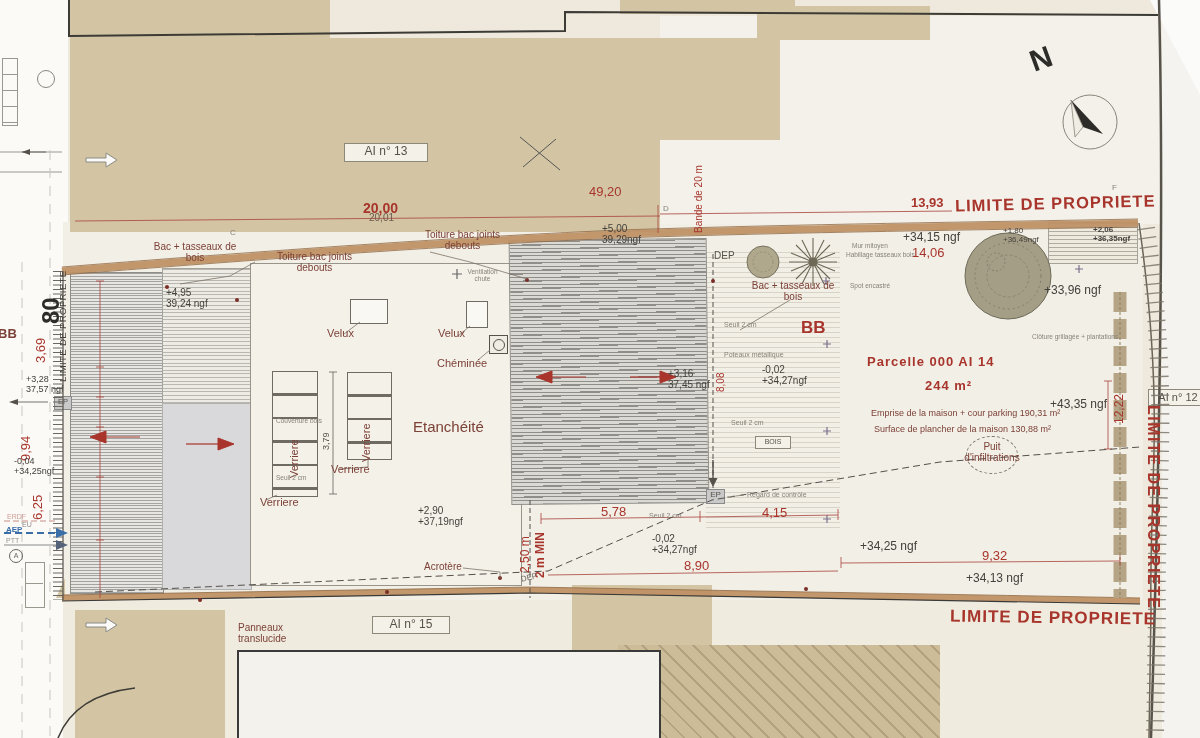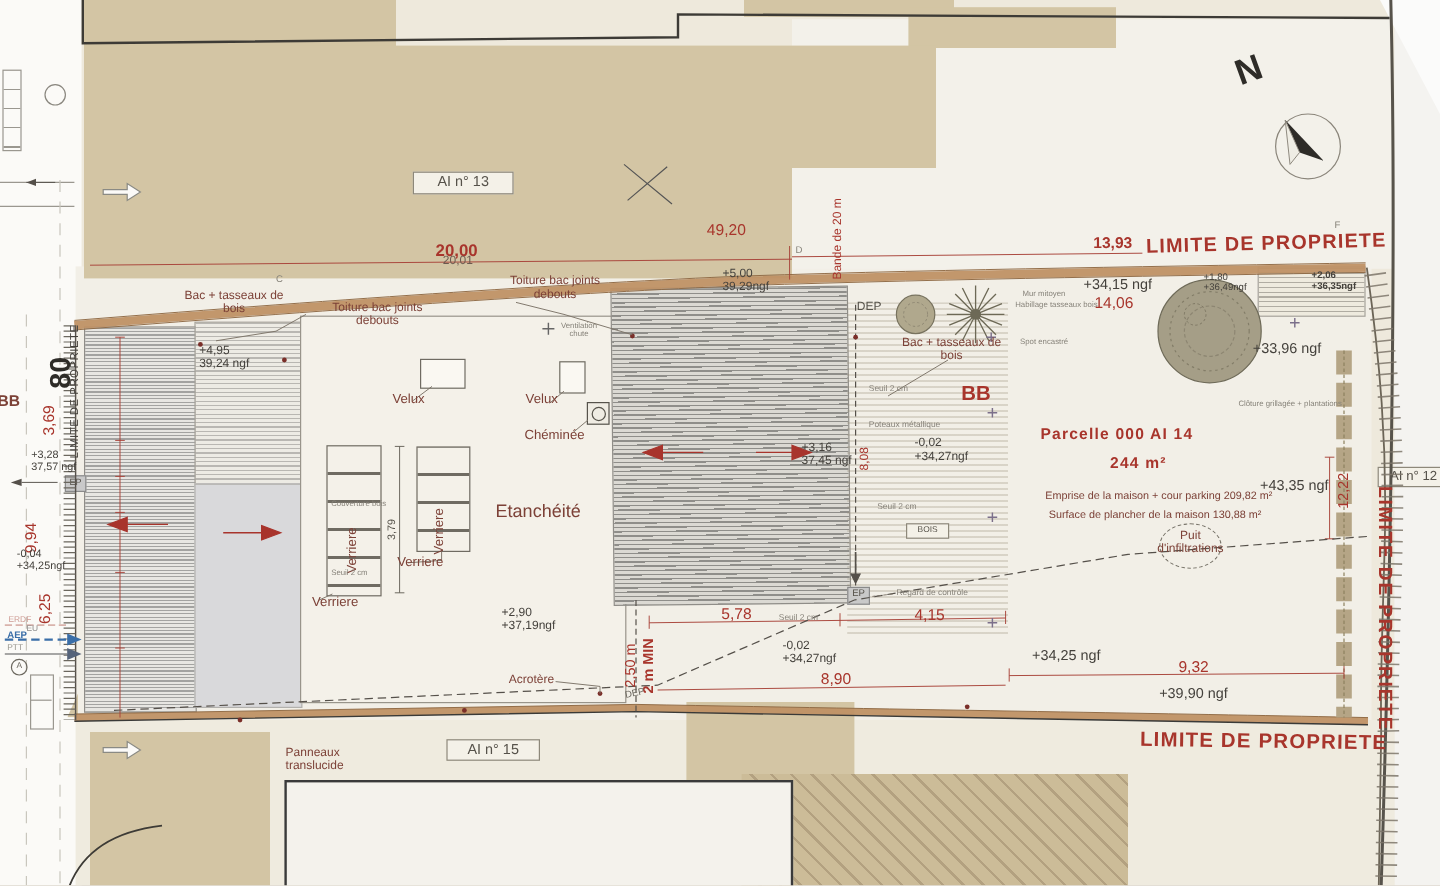--- a/index.html
+++ b/index.html
@@ -299,29 +299,29 @@
   <div class="t f10" style="left:668px;top:368px;">+3,16
 37,45 ngf</div>
   <div class="t red f10 rU" style="left:715px;top:392px;">8,08</div>
   <div class="t f10" style="left:762px;top:364px;">-0,02
 +34,27ngf</div>
   <div class="t gry f7" style="left:731px;top:419px;">Seuil 2 cm</div>
   <div class="t red f17 b" style="left:801px;top:318px;">BB</div>
 
   <div class="t red f19 b" style="left:867px;top:355px;letter-spacing:1px;">Parcelle 000 AI 14</div>
   <div class="t red f19 b" style="left:925px;top:379px;letter-spacing:1px;">244 m²</div>
-  <div class="t lab f9" style="left:871px;top:408px;">Emprise de la maison + cour parking 209,82 m²</div>
+  <div class="t lab f9" style="left:871px;top:408px;">Emprise de la maison + cour parking 190,31 m²</div>
   <div class="t lab f9" style="left:874px;top:424px;">Surface de plancher de la maison 130,88 m²</div>
   <div class="t lab f10 ctr" style="left:953px;top:441px;width:78px;">Puit
 d'infiltrations</div>
   <div class="t f12" style="left:1050px;top:398px;">+43,35 ngf</div>
   <div class="t red f12 rU" style="left:1113px;top:424px;">12,22</div>
   <div class="t red f13" style="left:982px;top:549px;">9,32</div>
   <div class="t f12" style="left:860px;top:540px;">+34,25 ngf</div>
-  <div class="t f12" style="left:966px;top:572px;">+39,90 ngf</div>
+  <div class="t f12" style="left:966px;top:572px;">+34,13 ngf</div>
 
   <div class="t red b" style="left:950px;top:608px;font-size:17px;letter-spacing:1px;transform:rotate(0.8deg);">LIMITE DE PROPRIETE</div>
   <div class="t lab f10" style="left:238px;top:622px;">Panneaux
 translucide</div>
 
   <div class="t rU" style="left:58px;top:382px;font-size:9.5px;letter-spacing:0.4px;color:#44413c;">LIMITE DE PROPRIETE</div>
   <div class="t b rU" style="left:38px;top:324px;font-size:24px;color:#2e2c28;">80</div>
   <div class="t lab f13 b" style="left:-2px;top:327px;">BB</div>
   <div class="t red f13 rU" style="left:34px;top:363px;">3,69</div>
   <div class="t f9" style="left:26px;top:374px;">+3,28

